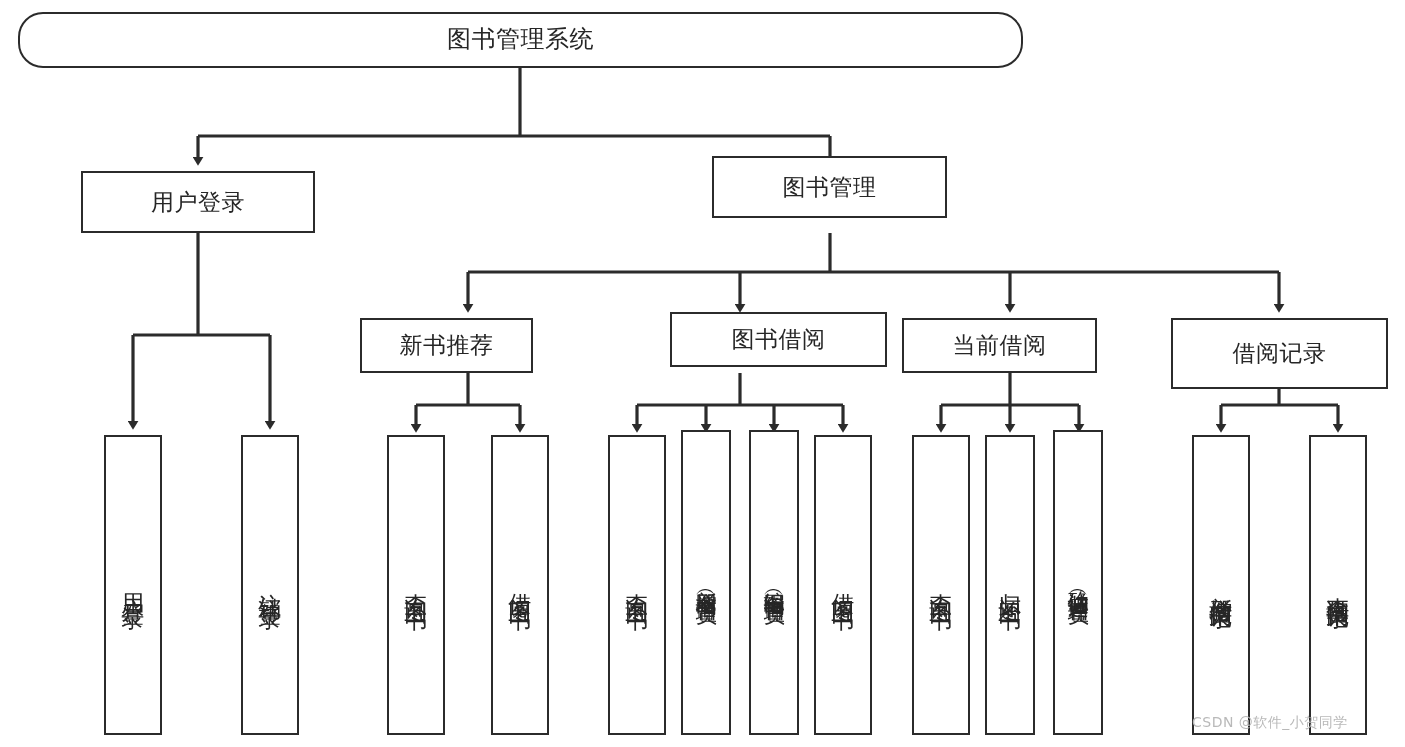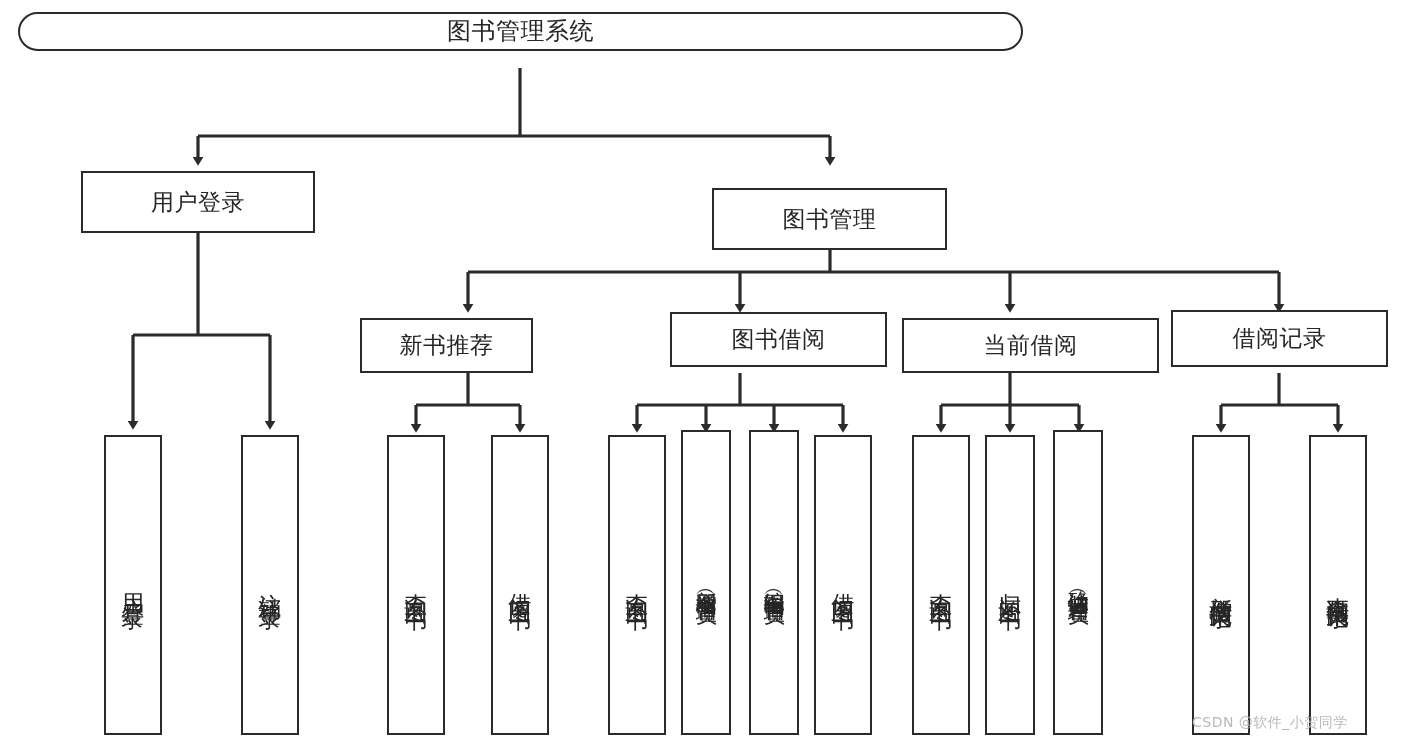--- a/index.html
+++ b/index.html
@@ -115,41 +115,41 @@
       <path d="M1010,405 L1010,425" marker-end="url(#arrow)"></path>
       <path d="M1079,405 L1079,425" marker-end="url(#arrow)"></path>
 
       <path d="M1279,373 L1279,405"></path>
       <path d="M1221,405 L1338,405"></path>
       <path d="M1221,405 L1221,425" marker-end="url(#arrow)"></path>
       <path d="M1338,405 L1338,425" marker-end="url(#arrow)"></path>
     </g>
   </svg>
 
-  <div class="node horiz root" style="left:18px; top:12px; width:1005px; height:39px;border-radius:25px;">
+  <div class="node horiz root" style="left:18px; top:12px; width:1005px; height:56px;border-radius:25px;">
     <span class="txt">图书管理系统</span>
   </div>
 
   <div class="node horiz" style="left:81px; top:171px; width:234px; height:62px;">
     <span class="txt">用户登录</span>
   </div>
-  <div class="node horiz" style="left:712px; top:188px; width:235px; height:62px;">
+  <div class="node horiz" style="left:712px; top:156px; width:235px; height:62px;">
     <span class="txt">图书管理</span>
   </div>
 
   <div class="node horiz" style="left:360px; top:318px; width:173px; height:55px;">
     <span class="txt">新书推荐</span>
   </div>
   <div class="node horiz" style="left:632px; top:312px; width:217px; height:55px;margin-left:38px;">
     <span class="txt">图书借阅</span>
   </div>
-  <div class="node horiz" style="left:902px; top:318px; width:257px; height:55px;">
+  <div class="node horiz" style="left:902px; top:318px; width:195px; height:55px;">
     <span class="txt">当前借阅</span>
   </div>
-  <div class="node horiz" style="left:1171px; top:310px; width:217px; height:57px;">
+  <div class="node horiz" style="left:1171px; top:318px; width:217px; height:71px;">
     <span class="txt">借阅记录</span>
   </div>
 
   <div class="node vert" style="left:104px; top:435px; width:58px; height:300px;">
     <span class="txt">用户登录</span>
   </div>
   <div class="node vert" style="left:241px; top:435px; width:58px; height:300px;">
     <span class="txt">注销登录</span>
   </div>
 

